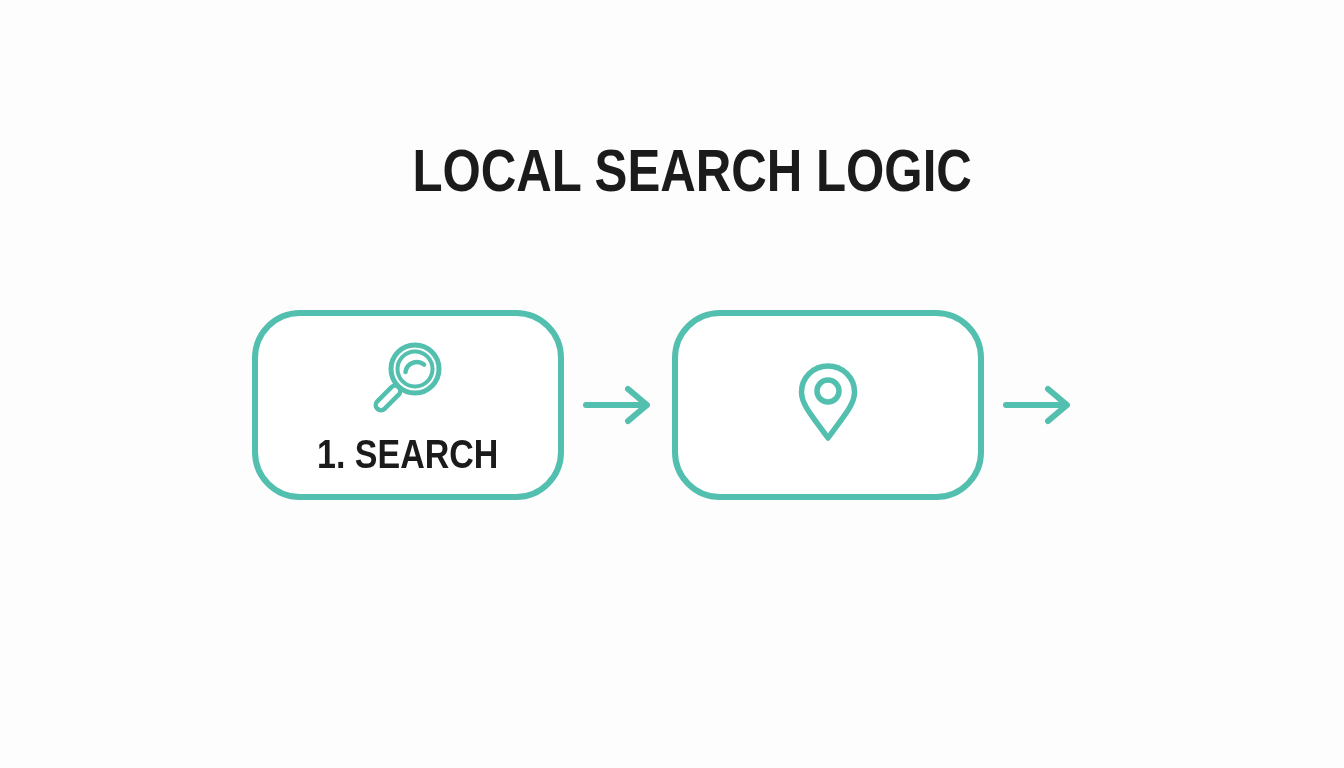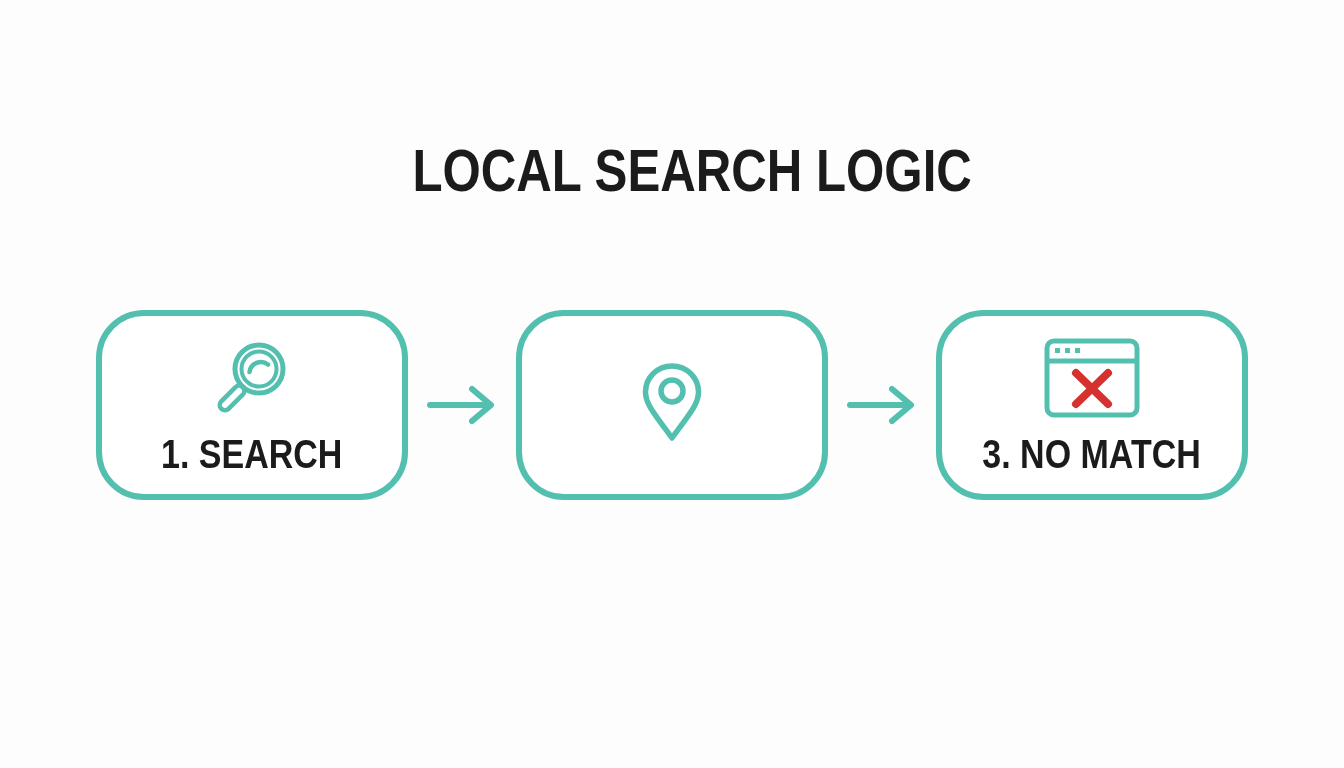--- a/index.html
+++ b/index.html
@@ -123,31 +123,15 @@
       </div>
     </div>
 
     <div class="arrow">
       <svg width="70" height="44" viewBox="0 0 70 44" fill="none">
         <line x1="3" y1="22" x2="62" y2="22" stroke="var(--teal)" stroke-width="6" stroke-linecap="round"></line>
         <polyline points="45,6 64,22 45,38" stroke="var(--teal)" stroke-width="6" fill="none" stroke-linecap="round" stroke-linejoin="round"></polyline>
       </svg>
     </div>
 
-    <div class="step-box">
-      <div class="step-icon">
-        <svg width="96" height="82" viewBox="0 0 96 82" fill="none">
-          <rect x="3" y="3" width="90" height="74" rx="7" stroke="var(--teal)" stroke-width="5"></rect>
-          <line x1="3" y1="23" x2="93" y2="23" stroke="var(--teal)" stroke-width="5"></line>
-          <rect x="11" y="10" width="5" height="5" fill="var(--teal)"></rect>
-          <rect x="21" y="10" width="5" height="5" fill="var(--teal)"></rect>
-          <rect x="31" y="10" width="5" height="5" fill="var(--teal)"></rect>
-          <line x1="32" y1="35" x2="64" y2="66" stroke="var(--red)" stroke-width="8" stroke-linecap="round"></line>
-          <line x1="64" y1="35" x2="32" y2="66" stroke="var(--red)" stroke-width="8" stroke-linecap="round"></line>
-        </svg>
-      </div>
-      <div class="step-label">
-        <span class="condense">3. NO MATCH</span>
-      </div>
-    </div>
 
   </div>
 </div>
 
 </body></html>

